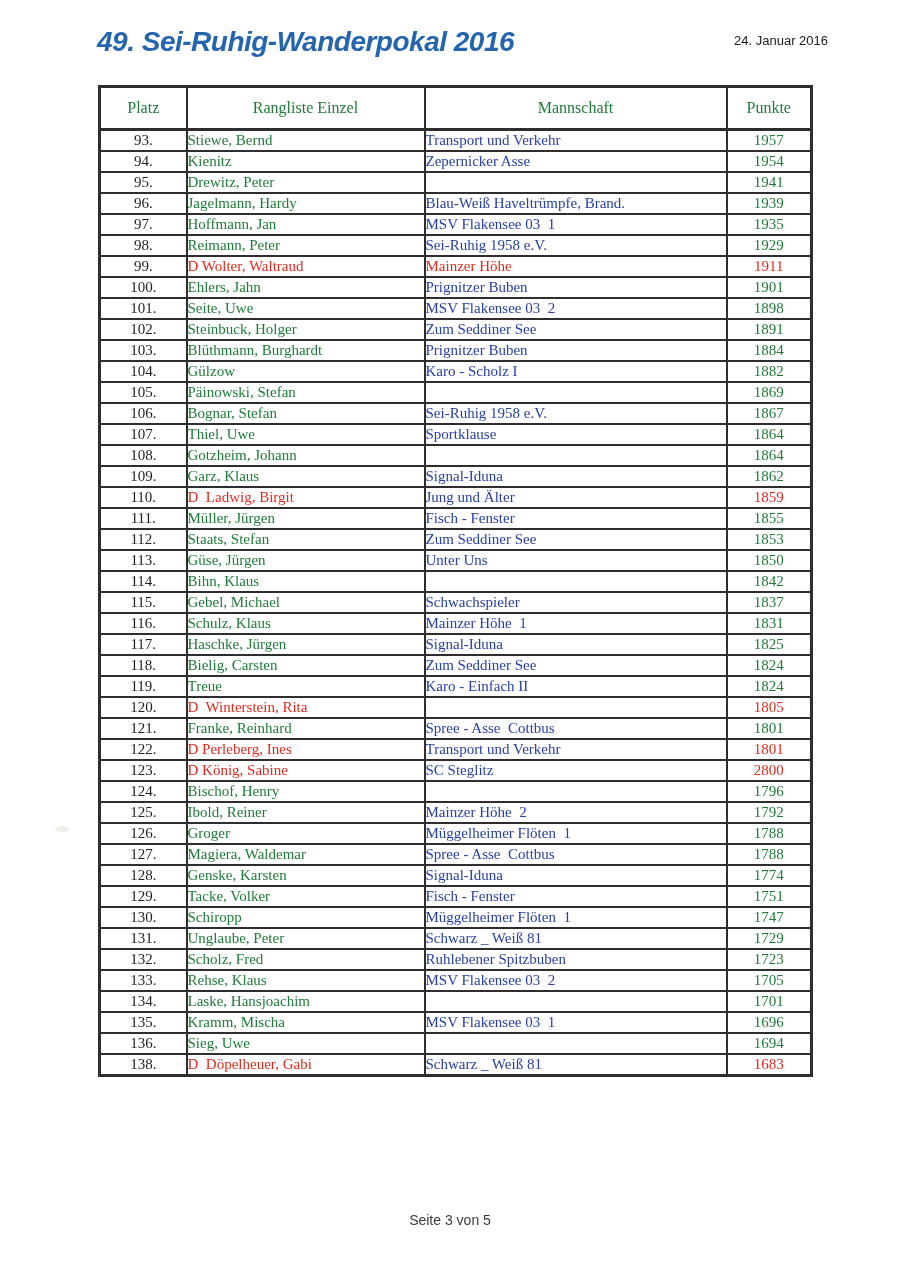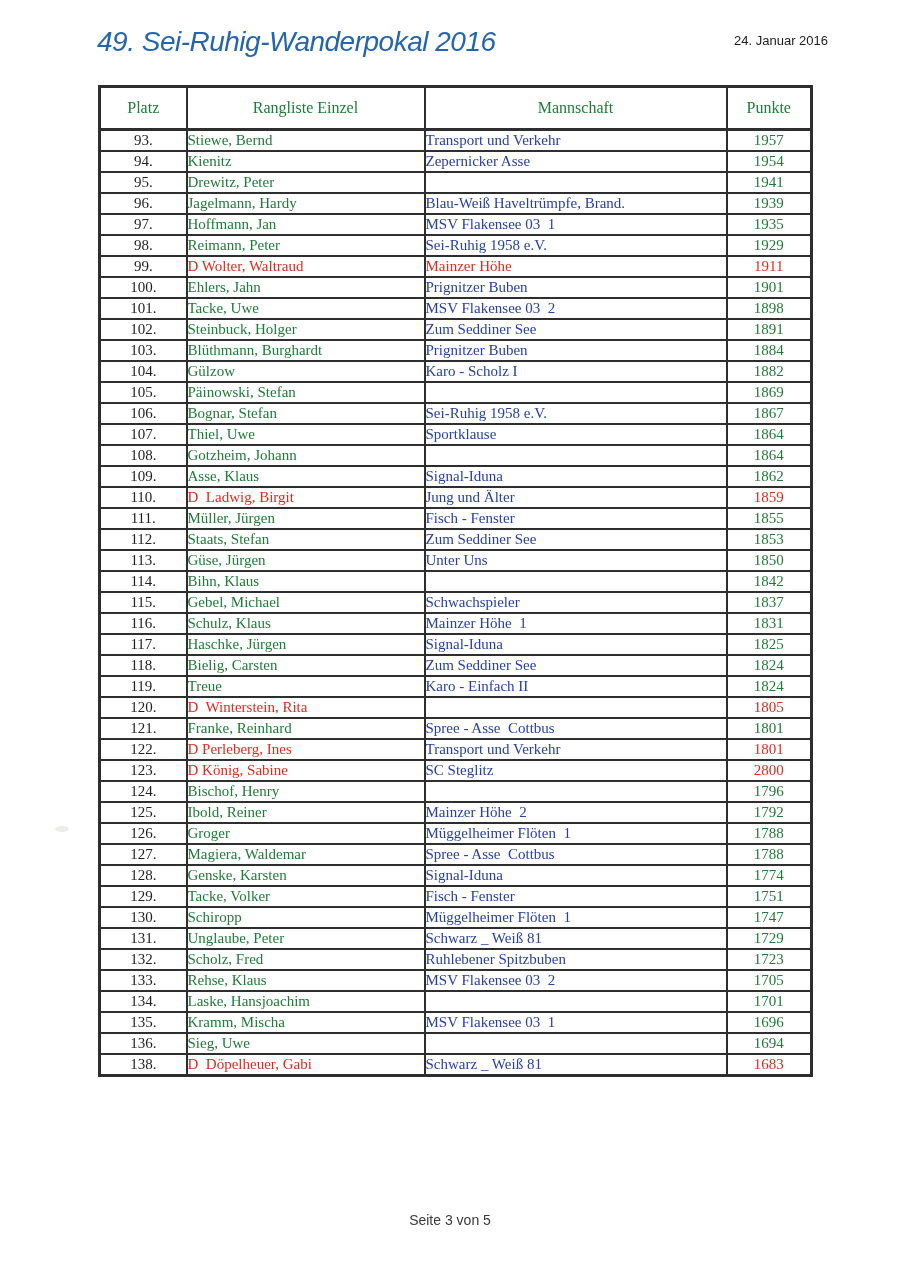--- a/index.html
+++ b/index.html
@@ -15,21 +15,21 @@
     font-family: "Liberation Sans", sans-serif;
     color: var(--ink, #1e1e1e);
   }
   .page-title {
     position: absolute;
     left: 97px;
     top: 26px;
     margin: 0;
     font-family: "Liberation Sans", sans-serif;
     font-size: 28px;
-    font-weight: 400;
+    font-weight: 700;
     font-style: italic;
     letter-spacing: -0.5px;
     color: var(--title-blue, #2565ae);
   }
   .doc-date {
     position: absolute;
     right: 72px;
     top: 33px;
     font-size: 13px;
     color: #1c1c1c;
@@ -169,21 +169,21 @@
           <td class="punkte red">1911</td>
         </tr>
         <tr>
           <td class="platz">100.</td>
           <td class="name green">Ehlers, Jahn</td>
           <td class="team blue">Prignitzer Buben</td>
           <td class="punkte green">1901</td>
         </tr>
         <tr>
           <td class="platz">101.</td>
-          <td class="name green">Tacke, Uwe</td>
+          <td class="name green">Seite, Uwe</td>
           <td class="team blue">MSV Flakensee 03  2</td>
           <td class="punkte green">1898</td>
         </tr>
         <tr>
           <td class="platz">102.</td>
           <td class="name green">Steinbuck, Holger</td>
           <td class="team blue">Zum Seddiner See</td>
           <td class="punkte green">1891</td>
         </tr>
         <tr>
@@ -217,21 +217,21 @@
           <td class="punkte green">1864</td>
         </tr>
         <tr>
           <td class="platz">108.</td>
           <td class="name green">Gotzheim, Johann</td>
           <td class="team blue"></td>
           <td class="punkte green">1864</td>
         </tr>
         <tr>
           <td class="platz">109.</td>
-          <td class="name green">Asse, Klaus</td>
+          <td class="name green">Garz, Klaus</td>
           <td class="team blue">Signal-Iduna</td>
           <td class="punkte green">1862</td>
         </tr>
         <tr>
           <td class="platz">110.</td>
           <td class="name red">D  Ladwig, Birgit</td>
           <td class="team blue">Jung und Älter</td>
           <td class="punkte red">1859</td>
         </tr>
         <tr>

